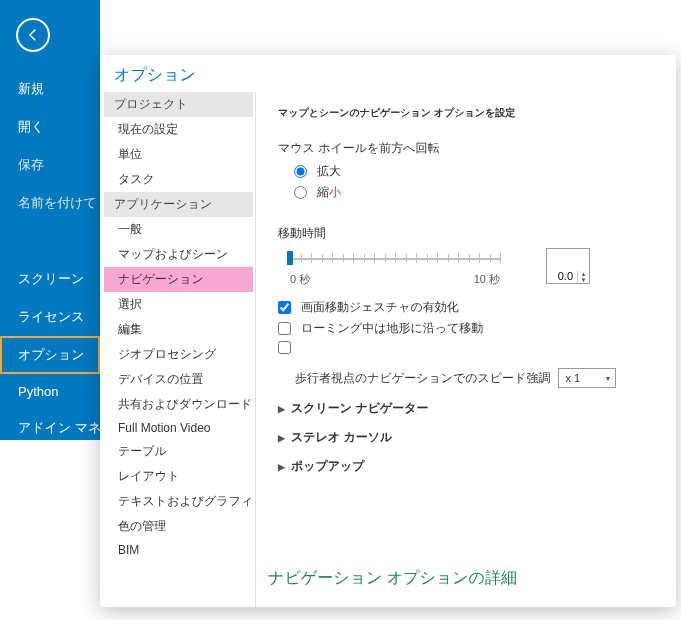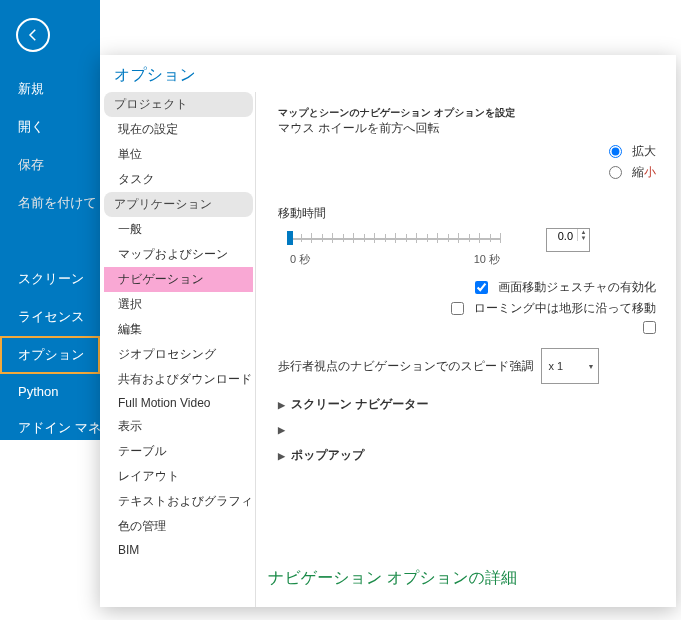--- a/index.html
+++ b/index.html
@@ -77,21 +77,20 @@
     margin-left: 4px;
     padding-right: 2px;
   }
   .cat-list::-webkit-scrollbar { width: 10px; }
   .cat-list::-webkit-scrollbar-thumb { background: #ccc; }
   .cat-header {
     background: #e6e6e6;
     padding: 4px 10px;
     font-size: 12px;
     color: #444;
-    border-radius: 8px;
   }
   .cat-item {
     padding: 4px 10px 4px 14px;
     font-size: 12px;
     color: #333;
     cursor: pointer;
     white-space: nowrap;
     overflow: hidden;
   }
   .cat-item.selected { background: #f9a8d4; }
@@ -100,28 +99,27 @@
     flex: 1;
     padding: 14px 20px 10px 22px;
     position: relative;
     color: #333;
   }
   .content-title {
     font-weight: bold;
     font-size: 10px;
     margin-bottom: 0;
   }
-  .section-label { font-size: 12px; margin-bottom: 6px; }
+  .section-label { font-size: 12px; margin-bottom: 6px; margin-top: 20px; }
   .radio-row, .check-row {
     display: flex;
     align-items: center;
     margin: 4px 0 4px 16px;
     gap: 10px;
     font-size: 12px;
-    justify-content: flex-end;
   }
   .radio-row input, .check-row input { margin: 0; }
   .check-row { margin-left: 0; }
   .red { color: #c0392b; }
 
   .slider-wrap {
     margin: 6px 0 12px 12px;
   }
   .slider-track {
     position: relative;
@@ -153,22 +151,22 @@
     font-size: 11px;
     color: #555;
     margin-top: 2px;
   }
   .slider-box {
     position: absolute;
     left: 268px;
     top: 0;
     display: flex;
     border: 1px solid #999;
-    height: 24px;
-    align-items: flex-start;
+    height: 36px;
+    align-items: flex-end;
   }
   .slider-box input {
     width: 30px;
     border: none;
     font-size: 11px;
     text-align: right;
     padding-right: 4px;
     outline: none;
   }
   .spinner {
@@ -187,26 +185,26 @@
     color: #555;
   }
   .slider-row-outer {
     position: relative;
   }
 
   .speed-row {
     display: flex;
     align-items: center;
     gap: 8px;
-    margin: 14px 0 10px 0;
+    margin: 14px 0 10px 17px;
     font-size: 12px;
   }
   .select-box {
     border: 1px solid #999;
-    height: 36px;
+    height: 20px;
     width: 58px;
     display: flex;
     align-items: center;
     justify-content: space-between;
     padding: 0 4px 0 6px;
     font-size: 11px;
     cursor: pointer;
   }
   .select-box .chev { font-size: 7px; color: #555; }
 
@@ -270,23 +268,23 @@
           <div class="cat-item">タスク</div>
         </div>
       <div class="cat-header">アプリケーション</div>
       <div id="cat-g2">
           <div class="cat-item">一般</div>
           <div class="cat-item">マップおよびシーン</div>
           <div class="cat-item selected">ナビゲーション</div>
           <div class="cat-item">選択</div>
           <div class="cat-item">編集</div>
           <div class="cat-item">ジオプロセシング</div>
+          <div class="cat-item">デバイスの位置</div>
           <div class="cat-item">共有およびダウンロード</div>
           <div class="cat-item">Full Motion Video</div>
-          <div class="cat-item">表示</div>
           <div class="cat-item">テーブル</div>
           <div class="cat-item">レイアウト</div>
           <div class="cat-item">テキストおよびグラフィックス</div>
           <div class="cat-item">色の管理</div>
           <div class="cat-item">BIM</div>
         </div>
     </div>
     <div class="content-pane">
       <div class="content-title">マップとシーンのナビゲーション オプションを設定</div>
 
@@ -363,20 +361,21 @@
           <span class="chev">▼</span>
         </div>
       </div>
 
       <div class="expander">
         <span class="expander-chev">▶</span>
         <span>スクリーン ナビゲーター</span>
       </div>
       <div class="expander">
         <span class="expander-chev">▶</span>
+        <span>ステレオ カーソル</span>
       </div>
       <div class="expander">
         <span class="expander-chev">▶</span>
         <span>ポップアップ</span>
       </div>
 
       <div class="footer-link">ナビゲーション オプションの詳細</div>
     </div>
   </div>
 </div>

